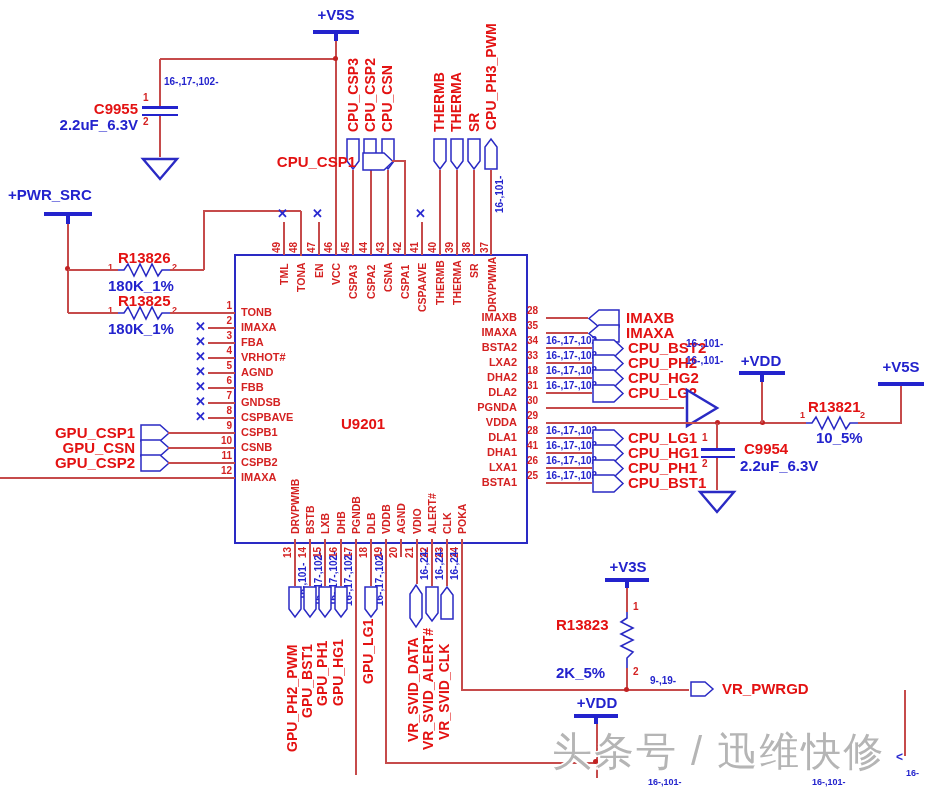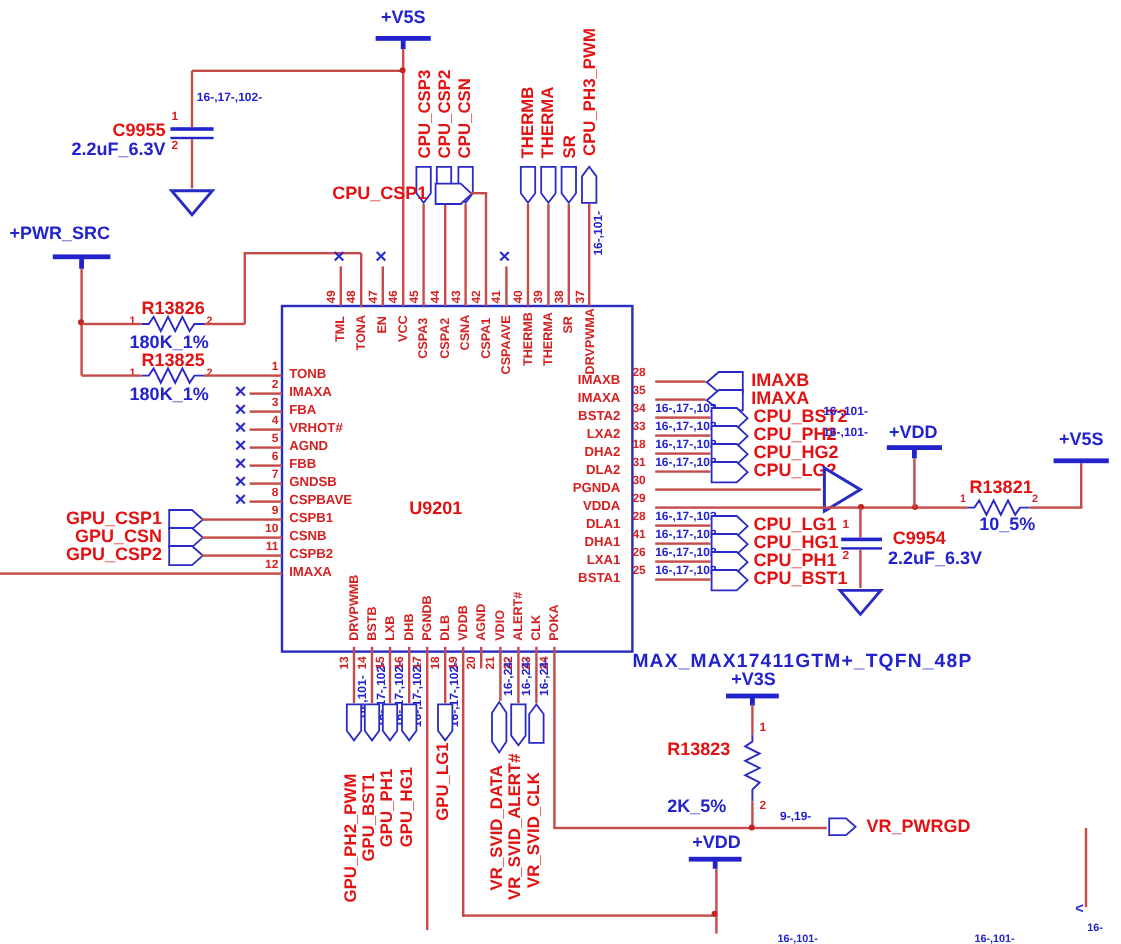--- a/index.html
+++ b/index.html
@@ -34,21 +34,20 @@
   .wm{position:absolute;color:#b5b5b5;font-size:40px;letter-spacing:2px;white-space:nowrap;z-index:50;
       text-shadow:-1.5px -1.5px 0 #fff,1.5px -1.5px 0 #fff,-1.5px 1.5px 0 #fff,1.5px 1.5px 0 #fff}
 </style>
 </head>
 <body>
 
 <div class="page">
 
   <div class="chip" style="left:234px;top:254px;width:290px;height:286px"></div>
   <div class="rtxt" style="left:341px;top:415px">U9201</div>
-  <div class="btxt" style="left:527px;top:543px;font-size:16px;letter-spacing:1px">MAX_MAX17411GTM+_TQFN_48P</div>
 
   <div data-repeat="chip.top_pins">
 
   <div class="trow" style="left: 284px;">
       <span class="pn vtext">49</span>
       <span class="iname vtext auto-len" style="top: 284.7px;">TML</span>
     </div>
       <div class="trow" style="left: 301.3px;">
       <span class="pn vtext">48</span>
       <span class="iname vtext auto-len" style="top: 291.6px;">TONA</span>
@@ -578,14 +577,15 @@
   <div class="v" style="left:596px;top:724px;height:37px"></div>
   <div class="dot" style="left:593px;top:759px"></div>
   <div class="v" style="left:596px;top:763px;height:15px"></div>
 
   <div class="v" style="left:904px;top:690px;height:66px"></div>
   <div class="x" style="left:896px;top:750px;font-size:12px">&lt;</div>
   <div class="net" style="left:648px;top:777px;font-size:9px">16-,101-</div>
   <div class="net" style="left:812px;top:777px;font-size:9px">16-,101-</div>
   <div class="net" style="left:906px;top:768px;font-size:9px">16-</div>
 
+  <div class="wm" style="left:552px;top:724px">头条号 / 迅维快修</div>
 
 </div>
 
 </body></html>

